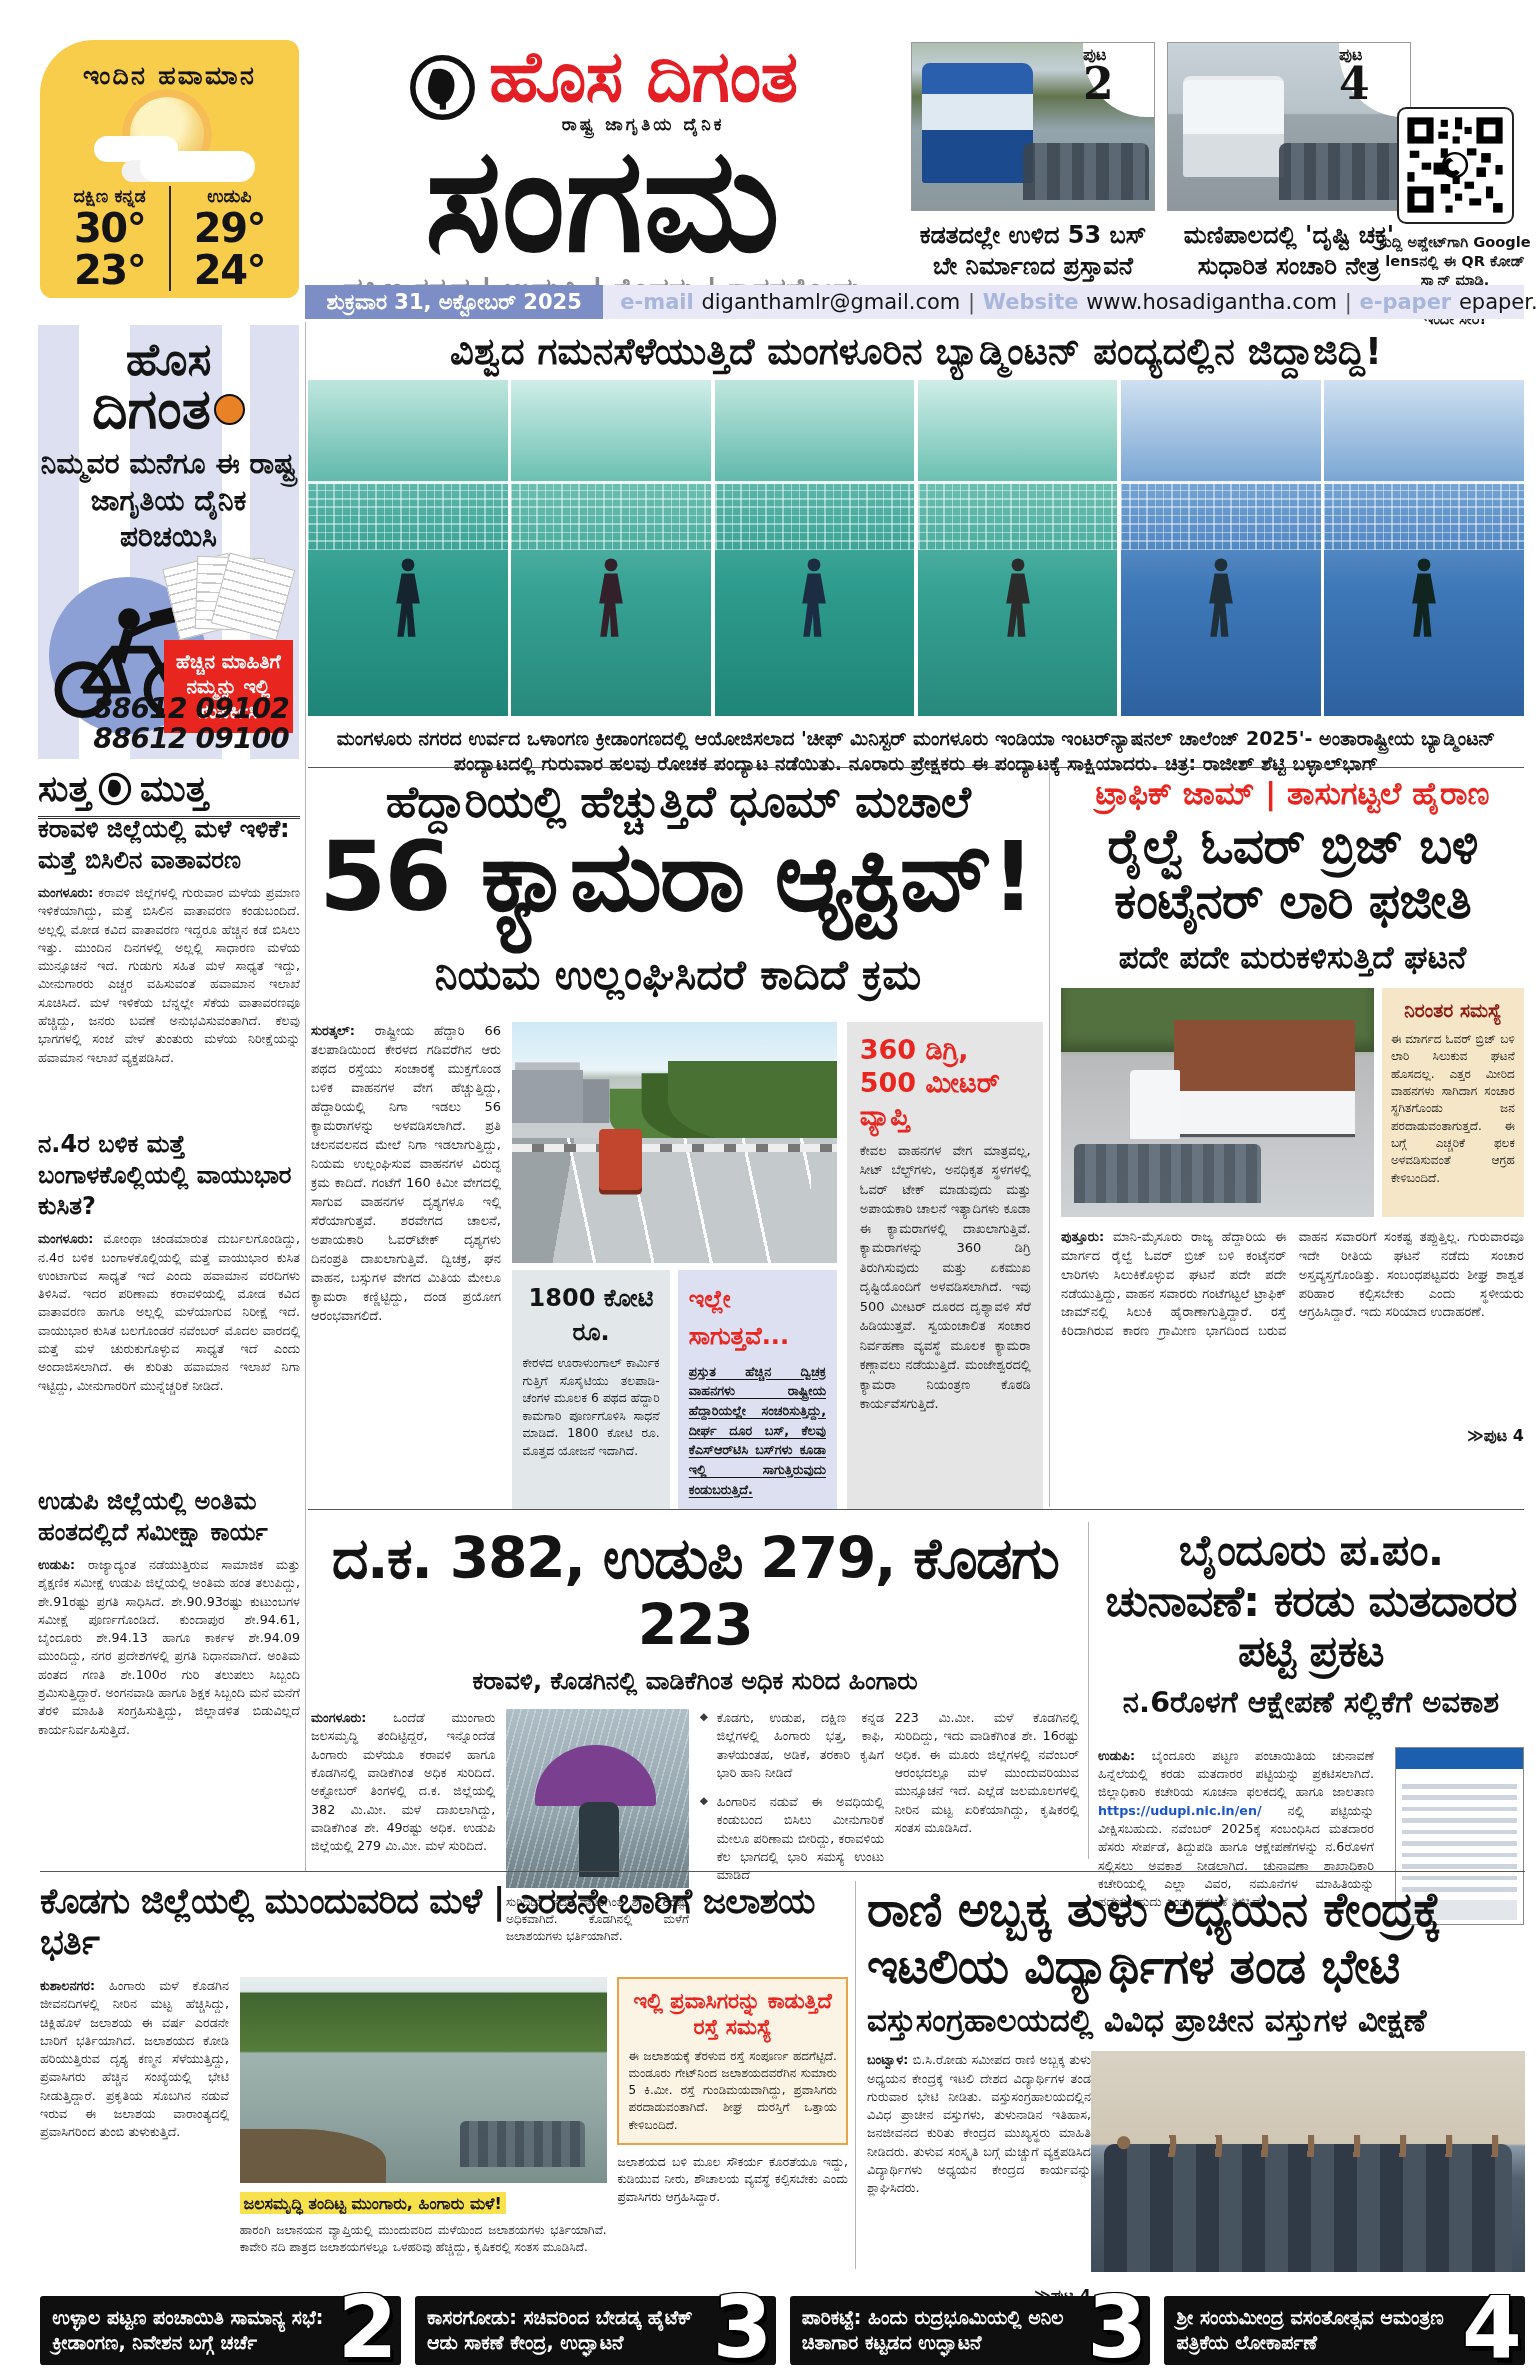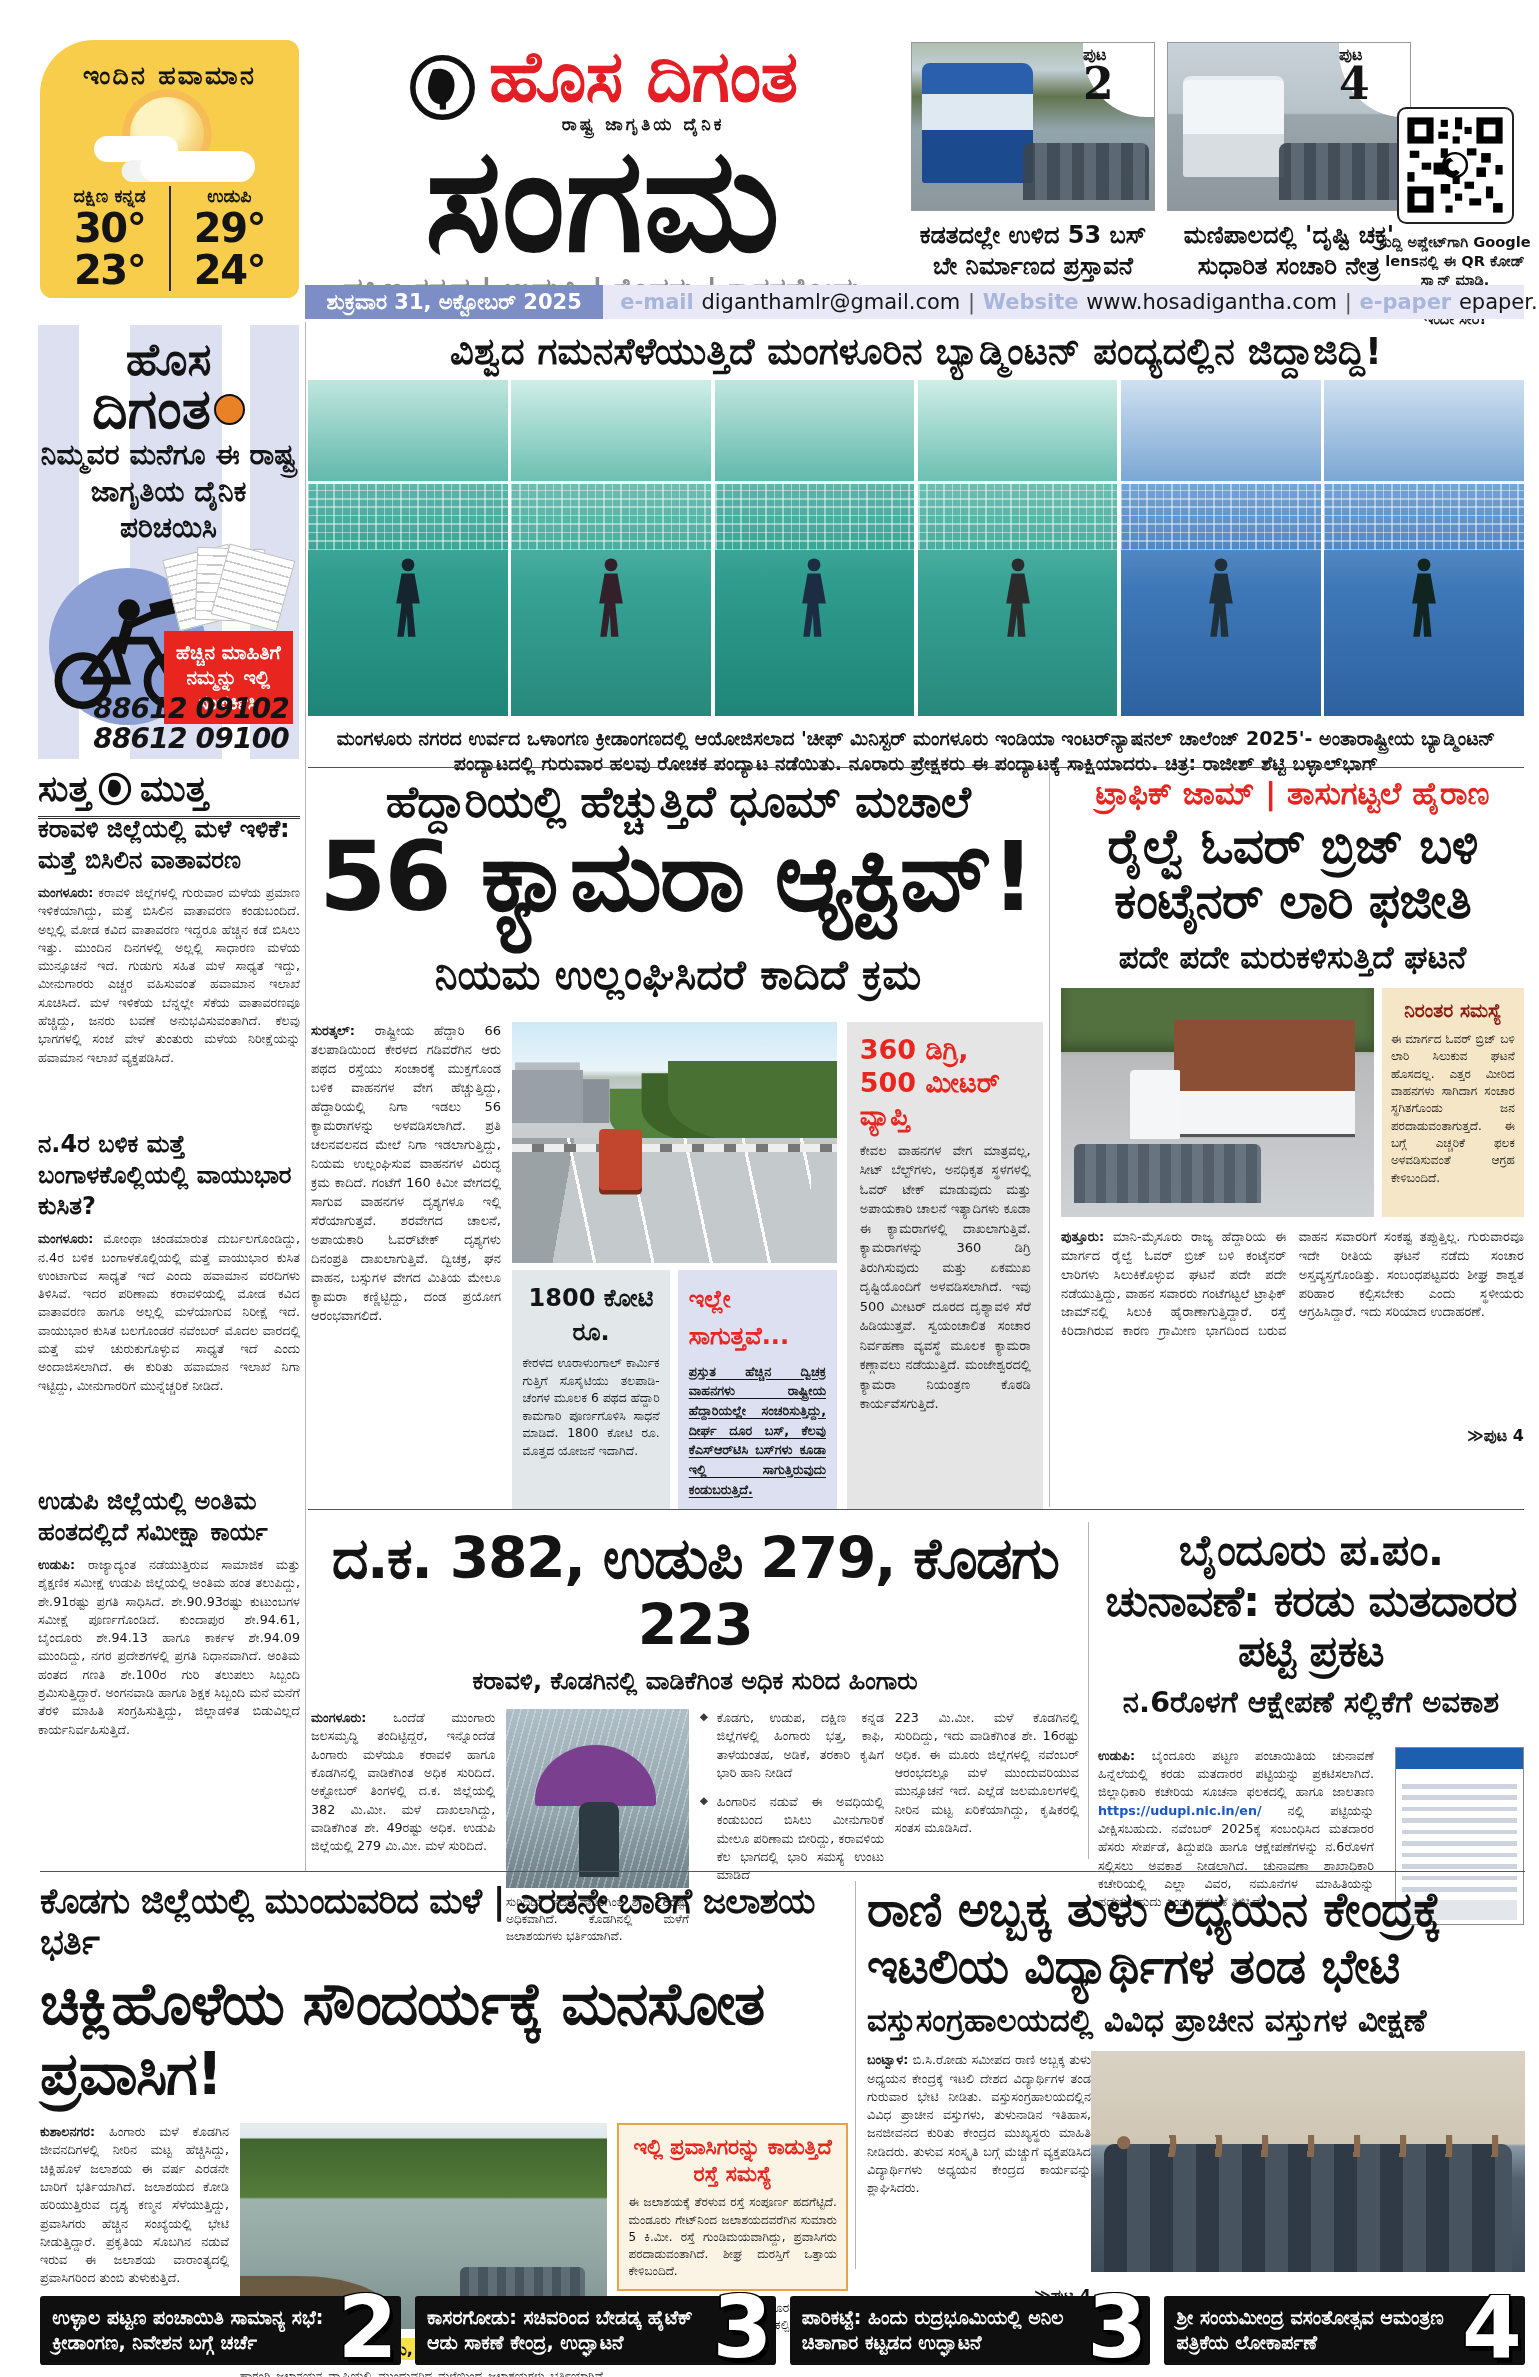--- a/index.html
+++ b/index.html
@@ -61,21 +61,21 @@
   .contact{display:flex;align-items:center;gap:7.7px;padding:0 17px;font-size:21px;white-space:nowrap;}
   .contact .lbl{color:#A9B6DC;font-weight:700;}
   .contact .val{color:#151515;}
   .contact .sep{color:#555;}
   
   .sub-ad{left:38px;top:325px;width:261px;height:434px;text-align:center;overflow:hidden;
           background:linear-gradient(90deg,#DCE0F0 0 41px,#ffffff 41px 92px,#DCE0F0 92px 184px,#ffffff 184px 212px,#DCE0F0 212px 100%);}
   .ad-brand1{font-size:45px;font-weight:900;line-height:1;margin-top:12.3px;}
   .ad-brand2{font-size:55px;font-weight:900;line-height:1;display:flex;align-items:center;justify-content:center;gap:3.1px;}
   .orange-dot{display:inline-block;width:31px;height:31px;border-radius:50%;background:#E98126;border:2.3px solid #111;box-sizing:border-box;}
-  .ad-pitch{font-size:28px;font-weight:800;line-height:1.3;margin-top:0;}
+  .ad-pitch{font-size:28px;font-weight:800;line-height:1.3;margin-top:9px;}
   .ad-visual{position:relative;height:192px;margin-top:4.6px;}
   .blue-circle{position:absolute;left:10.7px;top:17px;width:157px;height:157px;border-radius:50%;background:#8CA0D6;}
   .bike-svg{position:absolute;left:4.6px;top:37px;width:169px;height:130px;}
   .papers{position:absolute;right:14px;top:0px;width:115px;height:74px;}
   .paper{position:absolute;width:66px;height:71px;background:#fff;border:1.5px solid #bbb;
          background-image:repeating-linear-gradient(0deg,transparent 0 7.7px,#c9c9c9 7.7px 9.2px);}
   .paper.p1{left:0;transform:rotate(-14deg);}
   .paper.p2{left:26px;top:-3.1px;transform:rotate(2deg);}
   .paper.p3{left:49px;transform:rotate(15deg);}
   .ad-red{position:absolute;right:6.1px;top:80px;width:117px;background:#E8251F;color:#fff;font-size:19px;
@@ -552,21 +552,20 @@
           <div class="wt-lines"></div>
           <div class="wt-foot"></div>
       </div>
     </div>
   </div>
 
   <div class="hrule" style="left:40px;top:1871px;width:1485px;"></div>
 
   <div class="abs chik">
     <div class="chik-kicker">ಕೊಡಗು ಜಿಲ್ಲೆಯಲ್ಲಿ ಮುಂದುವರಿದ ಮಳೆ | ಎರಡನೇ ಬಾರಿಗೆ ಜಲಾಶಯ ಭರ್ತಿ</div>
-    <div class="chik-head">ಚಿಕ್ಲಿಹೊಳೆಯ ಸೌಂದರ್ಯಕ್ಕೆ ಮನಸೋತ ಪ್ರವಾಸಿಗ!</div>
     <div class="chik-grid">
       <div class="chik-c1">
         <span class="lede">ಕುಶಾಲನಗರ:</span> <span>ಹಿಂಗಾರು ಮಳೆ ಕೊಡಗಿನ ಜೀವನದಿಗಳಲ್ಲಿ ನೀರಿನ ಮಟ್ಟ ಹೆಚ್ಚಿಸಿದ್ದು, ಚಿಕ್ಲಿಹೊಳೆ ಜಲಾಶಯ ಈ ವರ್ಷ ಎರಡನೇ ಬಾರಿಗೆ ಭರ್ತಿಯಾಗಿದೆ. ಜಲಾಶಯದ ಕೋಡಿ ಹರಿಯುತ್ತಿರುವ ದೃಶ್ಯ ಕಣ್ಮನ ಸೆಳೆಯುತ್ತಿದ್ದು, ಪ್ರವಾಸಿಗರು ಹೆಚ್ಚಿನ ಸಂಖ್ಯೆಯಲ್ಲಿ ಭೇಟಿ ನೀಡುತ್ತಿದ್ದಾರೆ. ಪ್ರಕೃತಿಯ ಸೊಬಗಿನ ನಡುವೆ ಇರುವ ಈ ಜಲಾಶಯ ವಾರಾಂತ್ಯದಲ್ಲಿ ಪ್ರವಾಸಿಗರಿಂದ ತುಂಬಿ ತುಳುಕುತ್ತಿದೆ.</span>
       </div>
       <div class="chik-mid">
         <div class="res-photo">
           <div class="res-people"></div>
         </div>
         <div style="margin-top:7.7px;">
           <span class="chik-sub">ಜಲಸಮೃದ್ಧಿ ತಂದಿಟ್ಟ ಮುಂಗಾರು, ಹಿಂಗಾರು ಮಳೆ!</span>

